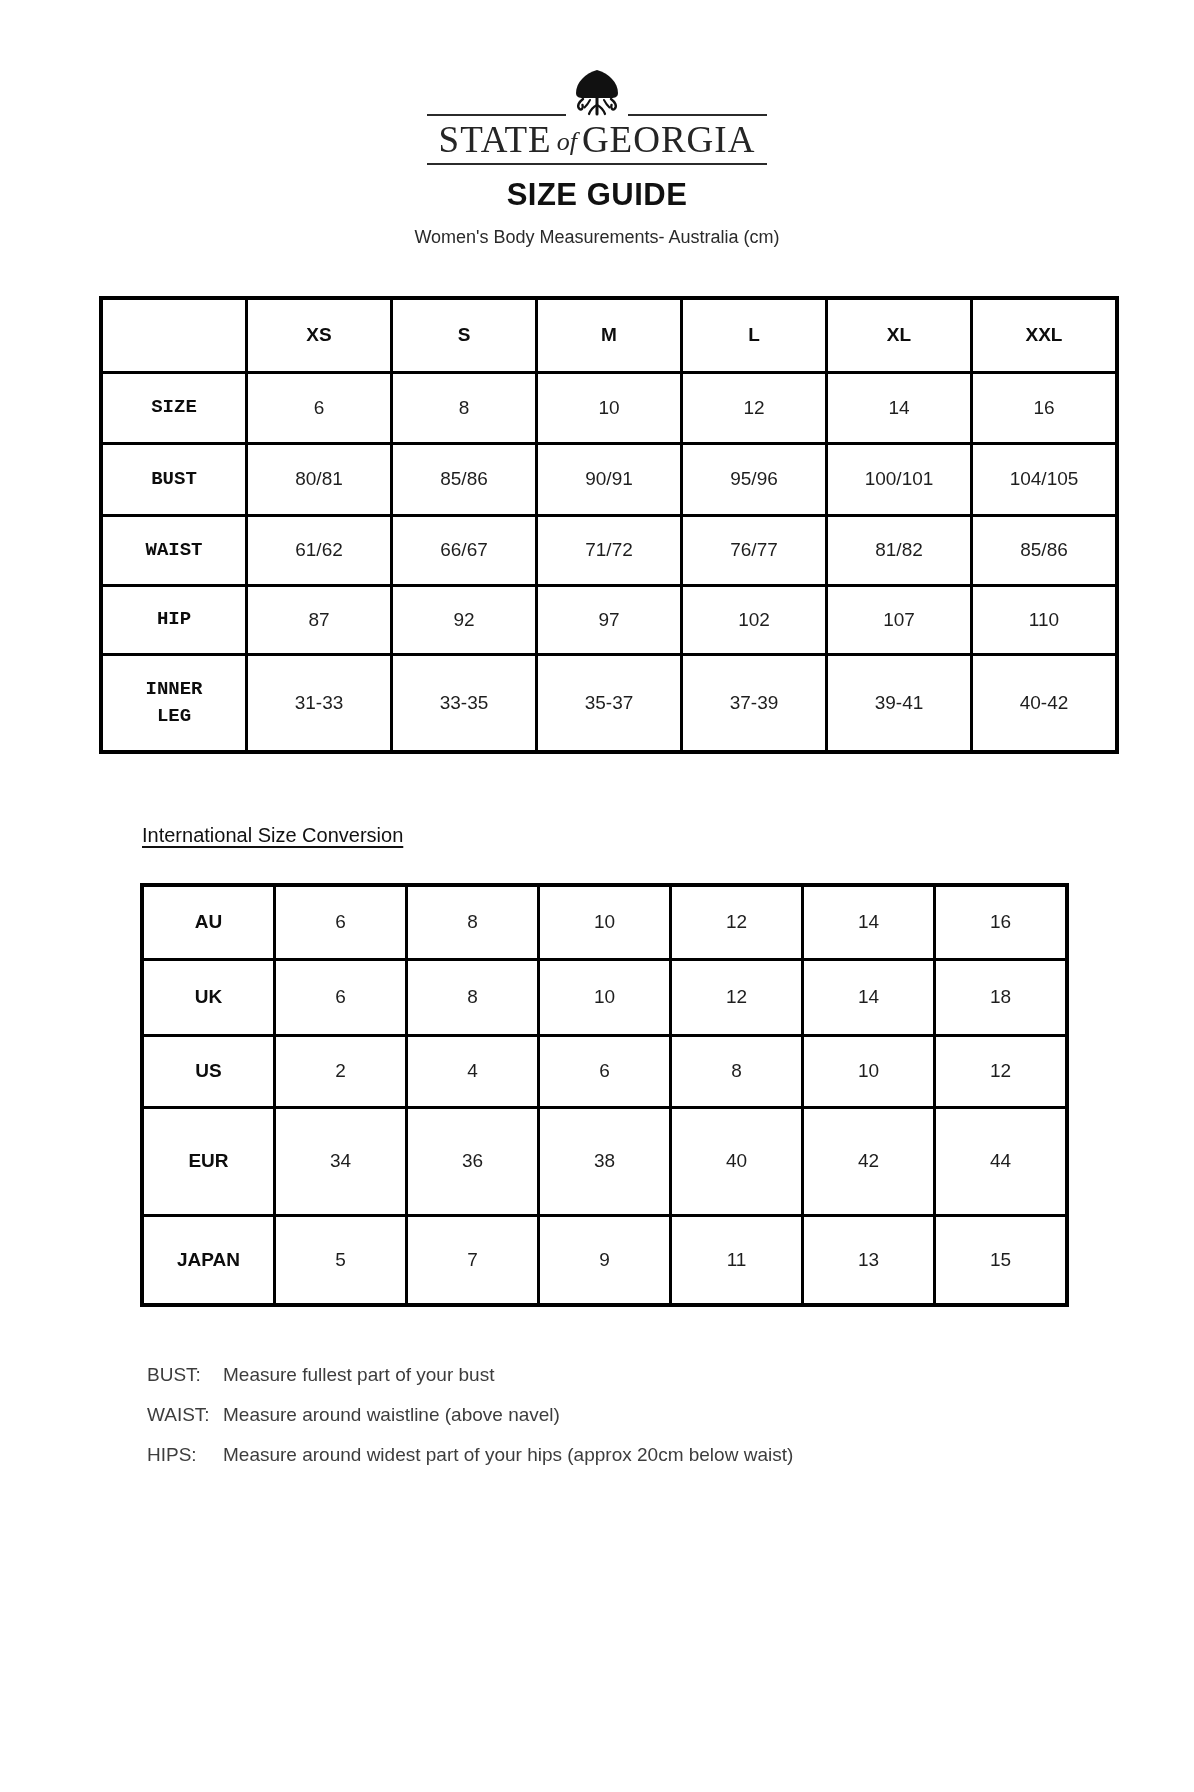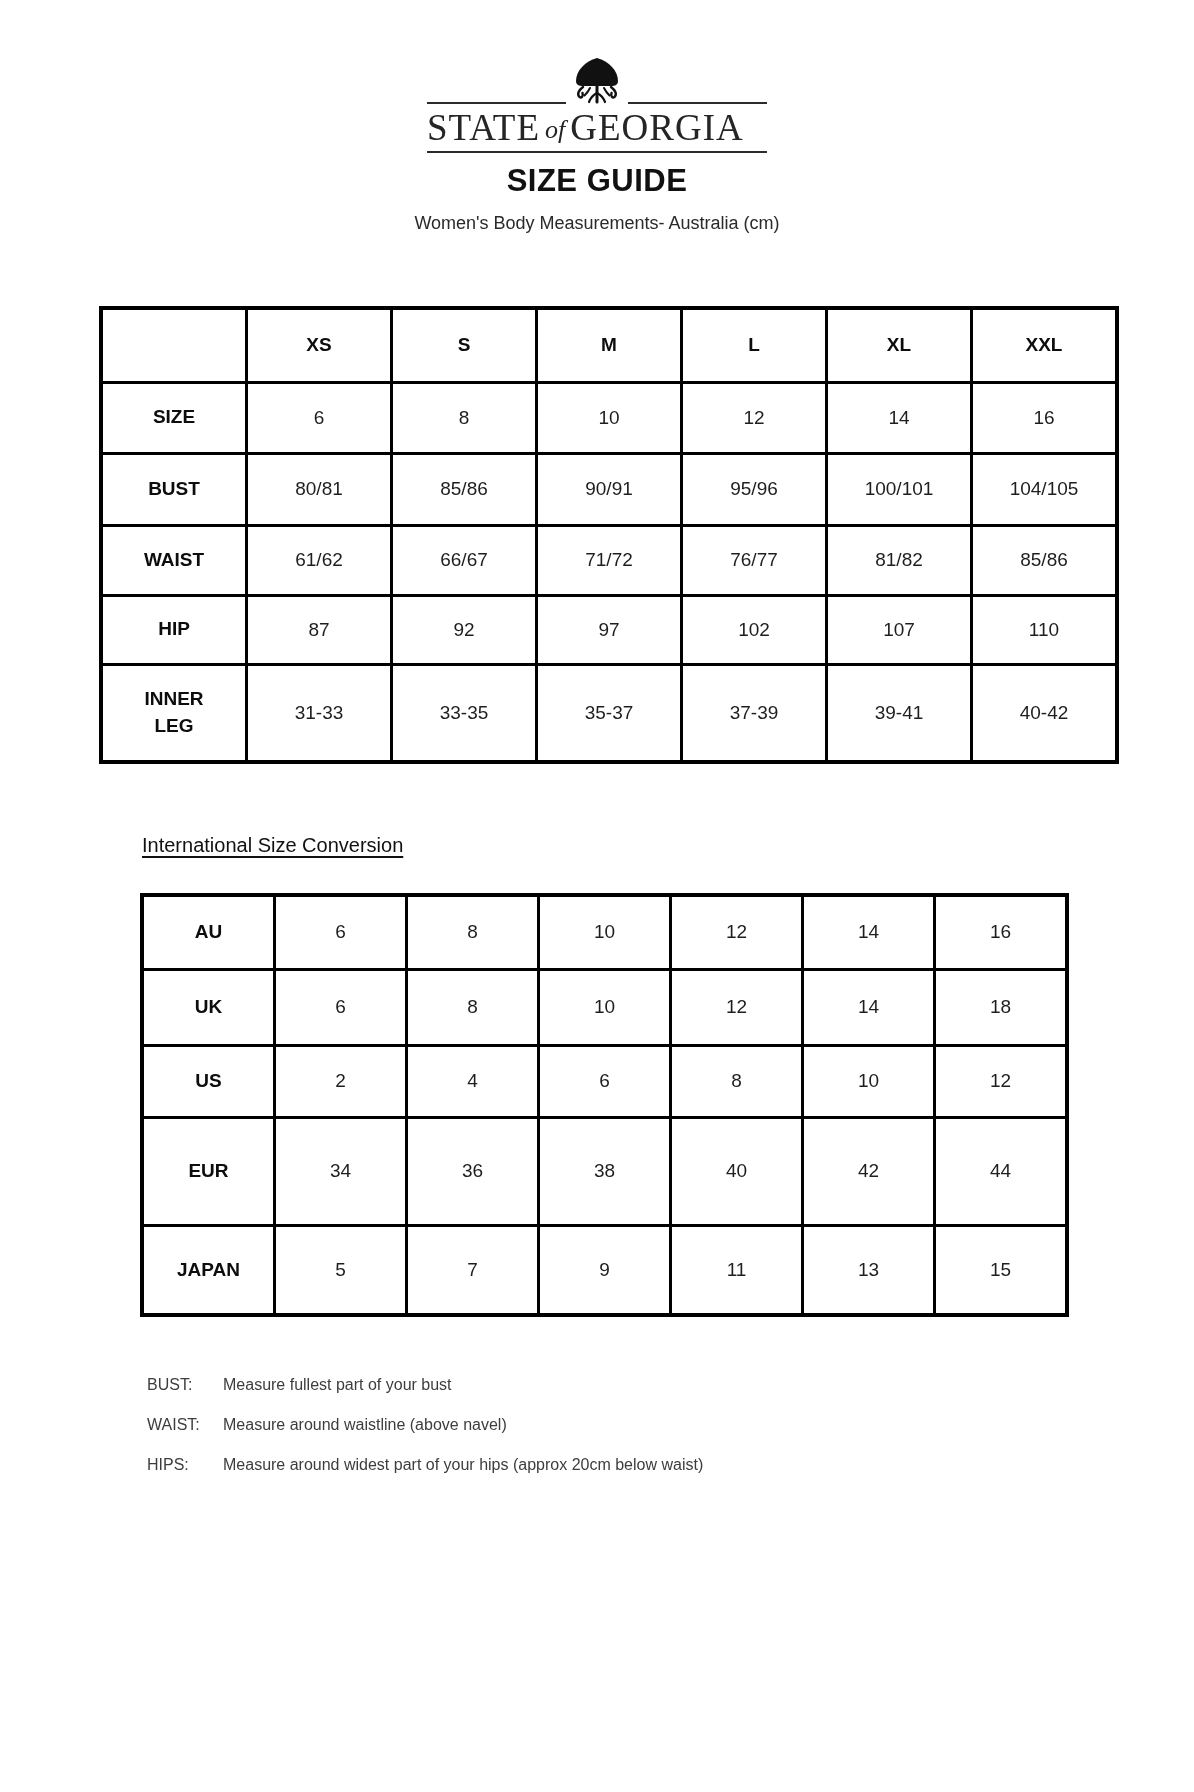--- a/index.html
+++ b/index.html
@@ -7,21 +7,21 @@
     position:relative;
     width:1194px; height:1792px;
     margin:0 auto;
     background:#ffffff;
     font-family:"Liberation Sans","DejaVu Sans",sans-serif;
     color:#1e1e1e;
     overflow:hidden;
   }
 
   
-  .logo { width:340px; margin:0 auto; padding-top:57px; }
+  .logo { width:340px; margin:12px auto; padding-top:57px; text-align:center; }
   .logo-top { display:flex; align-items:flex-end; }
   .logo-top .rule { flex:1 1 auto; border-bottom:2px solid #2b2b2b; margin-bottom:1px; }
   .tree { width:52px; height:48px; margin:0 5px; flex:0 0 auto; }
   .wordmark {
     font-family:"Liberation Serif","DejaVu Serif",serif;
     font-size:37px; color:#252525; letter-spacing:1px;
     line-height:1.22; white-space:nowrap;
   }
   .wordmark .of {
     font-style:italic; font-size:26px; letter-spacing:0;
@@ -38,35 +38,35 @@
 
   
   table { border-collapse:collapse; table-layout:fixed; }
   .tbl { border:4px solid #000; }
   .tbl td {
     border:3px solid #000; text-align:center; vertical-align:middle;
     font-size:19px; color:#1e1e1e; padding:0;
   }
   .tbl td.lbl { font-weight:bold; color:#0d0d0d; }
   .tbl td.hdr { font-weight:bold; color:#0d0d0d; }
-  .lbl-span { display:inline-block; max-width:72px; line-height:1.4; }
-
-  .measurements { margin:72px 0 0 99px; width:994px;padding-left:20px; }
+  .lbl-span { display:inline-block; max-width:72px; line-height:1.4;font-family:Liberation Mono, monospace; }
+
+  .measurements { margin:48px 0 0 99px; width:994px;padding-left:20px; }
   .measurements td { width:142px; }
 
   .conv-heading {
     margin:70px 0 0 142px;
     font-size:20px; font-weight:normal; color:#111;
     text-decoration:underline; text-decoration-thickness:2px; text-underline-offset:4px;
   }
   .conversion { margin:36px 6px 0 140px; width:903px; }
   .conversion td { width:129px; }
 
   
-  .notes { margin:48px 0 0 147px; font-size:16px; color:#3d3d3d; }
+  .notes { margin:48px 0 0 147px; font-size:19px; color:#3d3d3d; }
   .note-row { display:flex; line-height:40px; }
   .note-label { flex:0 0 76px; }
   .note-text { flex:1 1 auto; }
 </style>
 </head>
 <body>
 
 <div class="page">
 
   <div class="logo">

